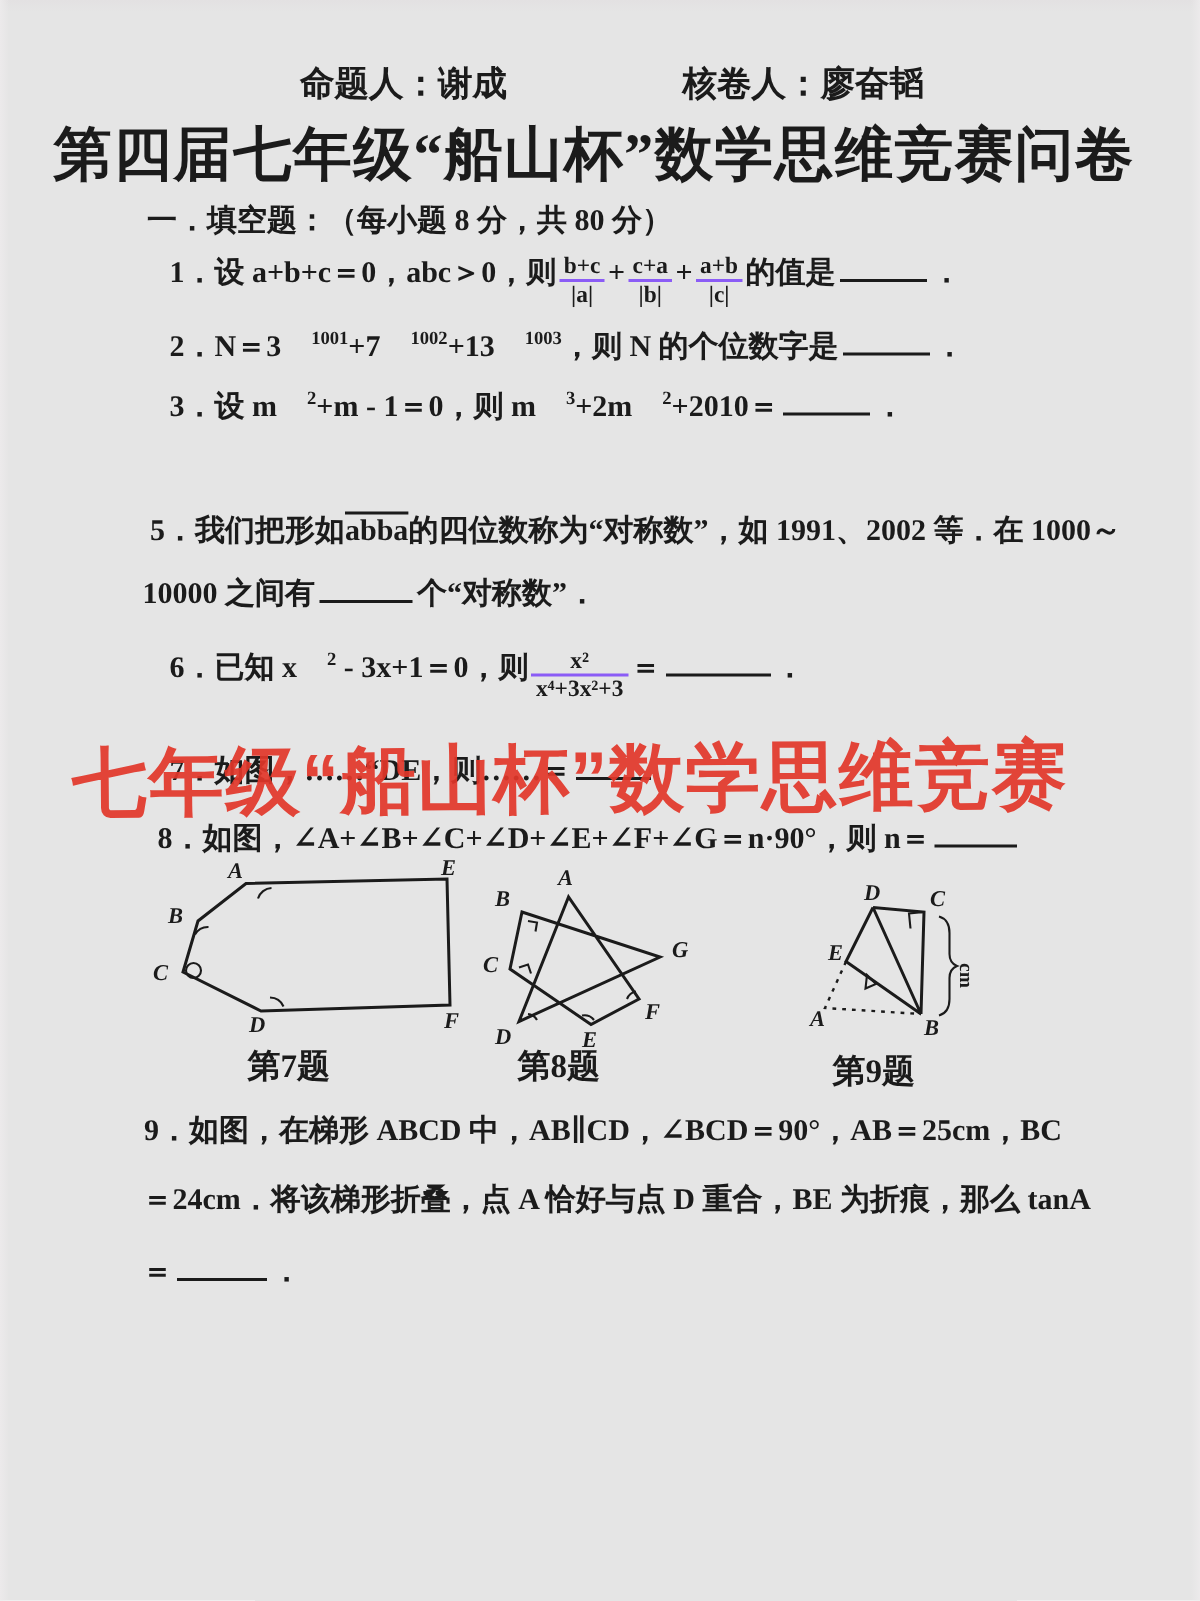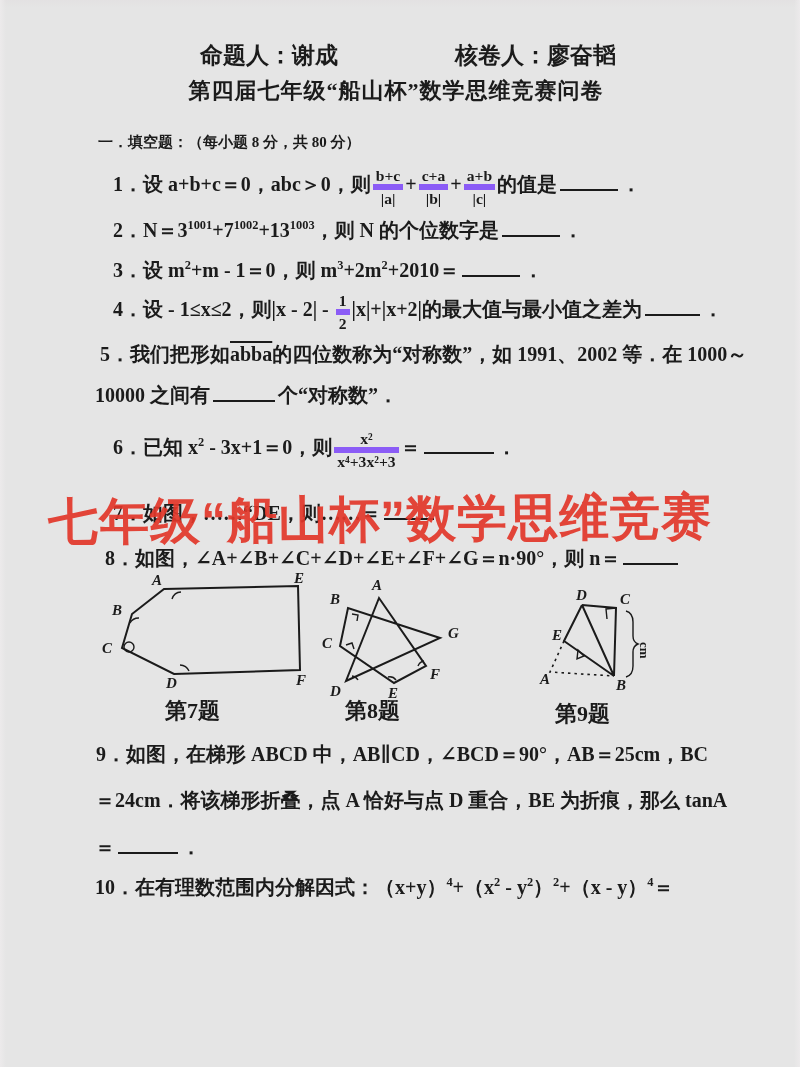--- a/index.html
+++ b/index.html
@@ -9,30 +9,30 @@
   .edge-top{position:absolute;top:0;left:0;width:100%;height:8px;
     background:linear-gradient(#e3e1e2,rgba(255,255,255,0));}
   .edge-left{position:absolute;top:0;left:0;width:6px;height:100%;
     background:linear-gradient(90deg,#eceaeb,rgba(255,255,255,0));}
   .edge-right{position:absolute;top:0;right:0;width:6px;height:100%;
     background:linear-gradient(270deg,#eceaeb,rgba(255,255,255,0));}
   .hdr{position:absolute;top:40px;font-size:23px;font-weight:700;white-space:nowrap;}
   .hdr-left{left:200px;}
   .hdr-right{left:455px;}
   .title{position:absolute;top:76px;left:0;width:792px;text-align:center;
-    font-size:22px;font-weight:700;letter-spacing:1px;white-space:nowrap;}
-  .section{position:absolute;left:98px;top:133px;font-size:15px;font-weight:700;white-space:nowrap;}
+    font-size:39px;font-weight:700;letter-spacing:1px;white-space:nowrap;}
+  .section{position:absolute;left:98px;top:133px;font-size:20px;font-weight:700;white-space:nowrap;}
   .q{position:absolute;font-size:20px;font-weight:700;white-space:nowrap;line-height:1.2;}
   .frac{display:inline-block;text-align:center;vertical-align:-0.85em;
     line-height:1.1;font-size:0.78em;margin:0 2px;}
-  .frac .num{display:block;border-bottom:6px solid #8b5cf6;padding:0 3px;}
+  .frac .num{display:block;border-bottom:2px solid #8b5cf6;padding:0 3px;}
   .frac .den{display:block;padding:0 3px;}
   .blank{display:inline-block;border-bottom:2.5px solid #1b1b1b;height:0.95em;
     vertical-align:baseline;margin:0 3px;}
-  sup{font-size:0.62em;line-height:0;}
+  sup{font-size:0.62em;line-height:0;margin-left:20px;}
   .ovl{text-decoration:overline;text-align:right;}
   .caption{position:absolute;font-size:22px;font-weight:700;white-space:nowrap;}
   .watermark{position:absolute;top:486px;left:48px;width:710px;
     font-family:"Liberation Sans","DejaVu Sans",sans-serif;
     font-weight:700;font-size:50px;letter-spacing:1px;white-space:nowrap;
     transform:rotate(-0.5deg);opacity:0.92;z-index:30;}
   svg{position:absolute;overflow:visible;}
   svg text{font-family:"Liberation Serif","DejaVu Serif",serif;
     font-size:15px;font-style:italic;font-weight:700;fill:#1b1b1b;}
   .fig-stroke{stroke:#1b1b1b;stroke-width:2;fill:none;}
@@ -50,21 +50,20 @@
   <div class="hdr hdr-left">命题人：谢成</div>
   <div class="hdr hdr-right">核卷人：廖奋韬</div>
 
   <div class="title">第四届七年级“船山杯”数学思维竞赛问卷</div>
 
   <div class="section">一．填空题：（每小题 8 分，共 80 分）</div>
 
   <div class="q" style="left:113px;top:167px;">1．设 a+b+c＝0，abc＞0，则<span class="frac"><span class="num">b+c</span><span class="den">|a|</span></span>+<span class="frac"><span class="num">c+a</span><span class="den">|b|</span></span>+<span class="frac"><span class="num">a+b</span><span class="den">|c|</span></span>的值是<span class="blank" style="width: 58px;"></span>．</div>
   <div class="q" style="left:113px;top:216px;">2．N＝3<sup>1001</sup>+7<sup>1002</sup>+13<sup>1003</sup>，则 N 的个位数字是<span class="blank" style="width: 58px;"></span>．</div>
   <div class="q" style="left:113px;top:256px;">3．设 m<sup>2</sup>+m - 1＝0，则 m<sup>3</sup>+2m<sup>2</sup>+2010＝<span class="blank" style="width: 58px;"></span>．</div>
-  <div class="q" style="left:113px;top:292px;">4．设 - 1≤x≤2，则|x - 2| - <span class="frac"><span class="num">1</span><span class="den">2</span></span>|x|+|x+2|的最大值与最小值之差为<span class="blank" style="width: 55px;"></span>．</div>
   <div class="q" style="left:100px;top:342px;">5．我们把形如<span class="ovl">abba</span>的四位数称为“对称数”，如 1991、2002 等．在 1000～</div>
   <div class="q" style="left:95px;top:381px;">10000 之间有<span class="blank" style="width: 62px;"></span>个“对称数”．</div>
   <div class="q" style="left:113px;top:430px;">6．已知 x<sup>2</sup> - 3x+1＝0，则<span class="frac"><span class="num">x²</span><span class="den">x⁴+3x²+3</span></span>＝<span class="blank" style="width: 70px;"></span>．</div>
   <div class="q" style="left:113px;top:499px;">7．如图，……“DE，则……＝<span class="blank" style="width: 50px;"></span></div>
   <div class="q" style="left:105px;top:544px;">8．如图，∠A+∠B+∠C+∠D+∠E+∠F+∠G＝n·90°，则 n＝<span class="blank" style="width: 55px;"></span></div>
 
   <div class="watermark" style="color: rgb(226, 55, 42);">七年级“船山杯”数学思维竞赛</div>
 
   <svg style="left:100px;top:575px;" width="230" height="115" viewBox="0 0 230 115">
     <polygon class="fig-stroke" points="64,14 198,11 200,95 74,99 22,73 32,39"></polygon>
@@ -110,14 +109,13 @@
     <text x="104" y="68" transform="rotate(90 104,64)" style="font-style:normal;font-size:13px;">cm</text>
   </svg>
 
   <div class="caption" style="left:165px;top:696px;">第7题</div>
   <div class="caption" style="left:345px;top:696px;">第8题</div>
   <div class="caption" style="left:555px;top:699px;">第9题</div>
 
   <div class="q" style="left:96px;top:742px;">9．如图，在梯形 ABCD 中，AB∥CD，∠BCD＝90°，AB＝25cm，BC</div>
   <div class="q" style="left:95px;top:788px;">＝24cm．将该梯形折叠，点 A 恰好与点 D 重合，BE 为折痕，那么 tanA</div>
   <div class="q" style="left:95px;top:833px;">＝<span class="blank" style="width: 60px;"></span>．</div>
-  <div class="q" style="left:95px;top:875px;">10．在有理数范围内分解因式：（x+y）<sup>4</sup>+（x<sup>2</sup> - y<sup>2</sup>）<sup>2</sup>+（x - y）<sup>4</sup>＝</div>
 </div>
 
 </body></html>

